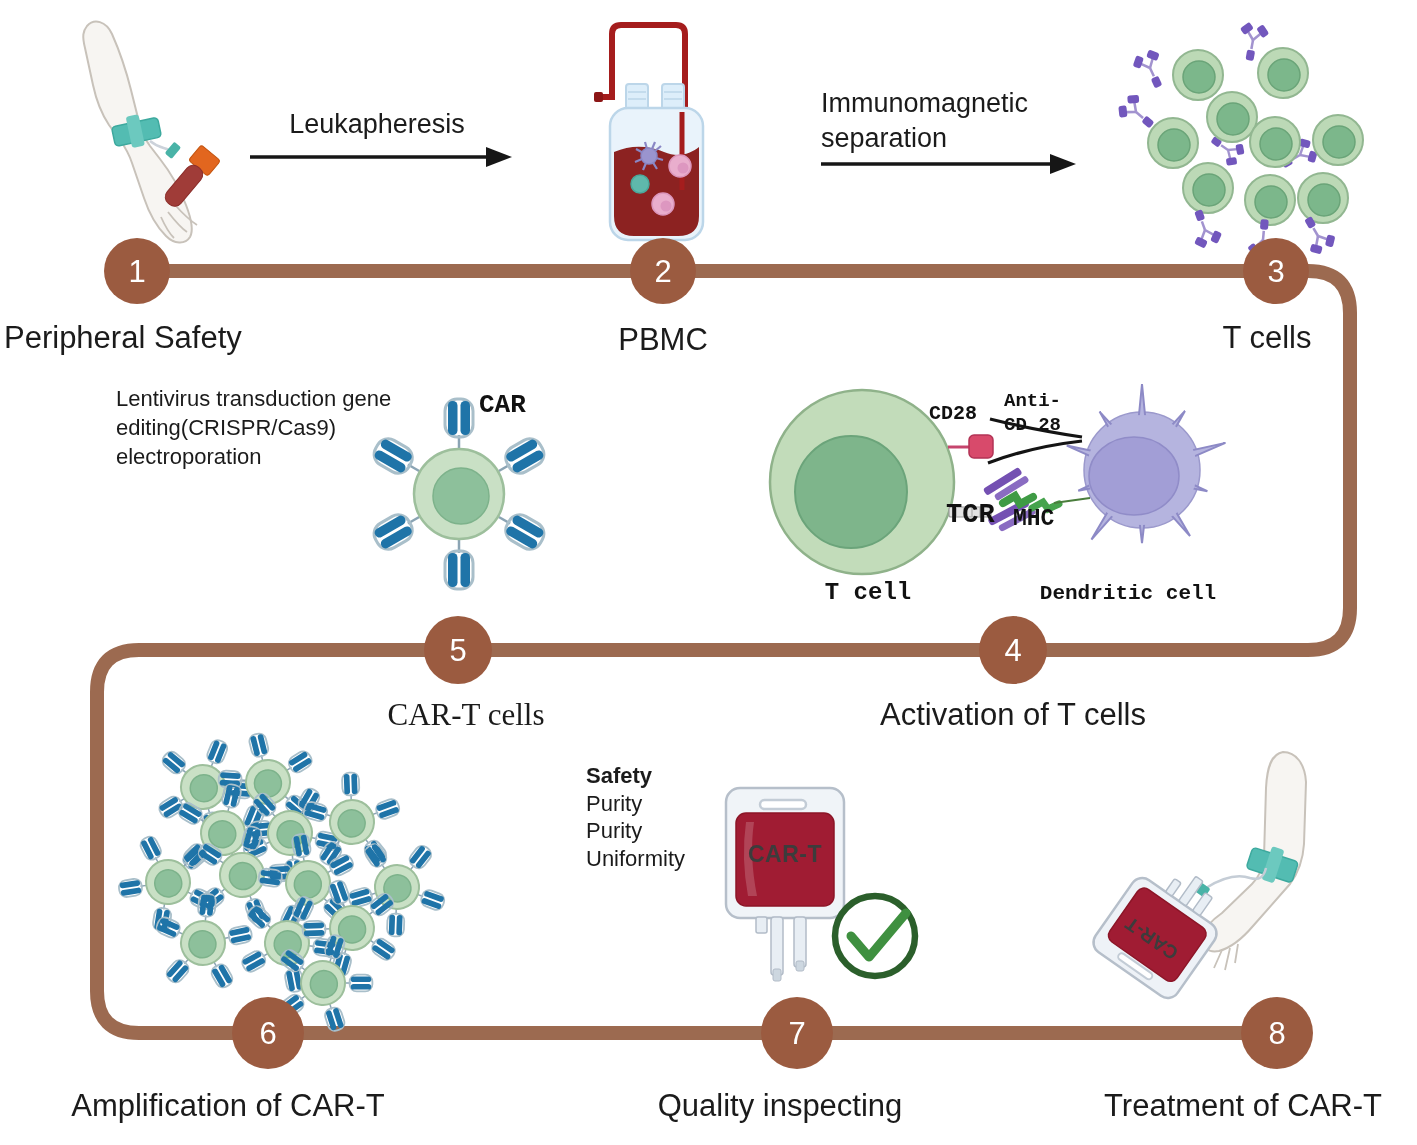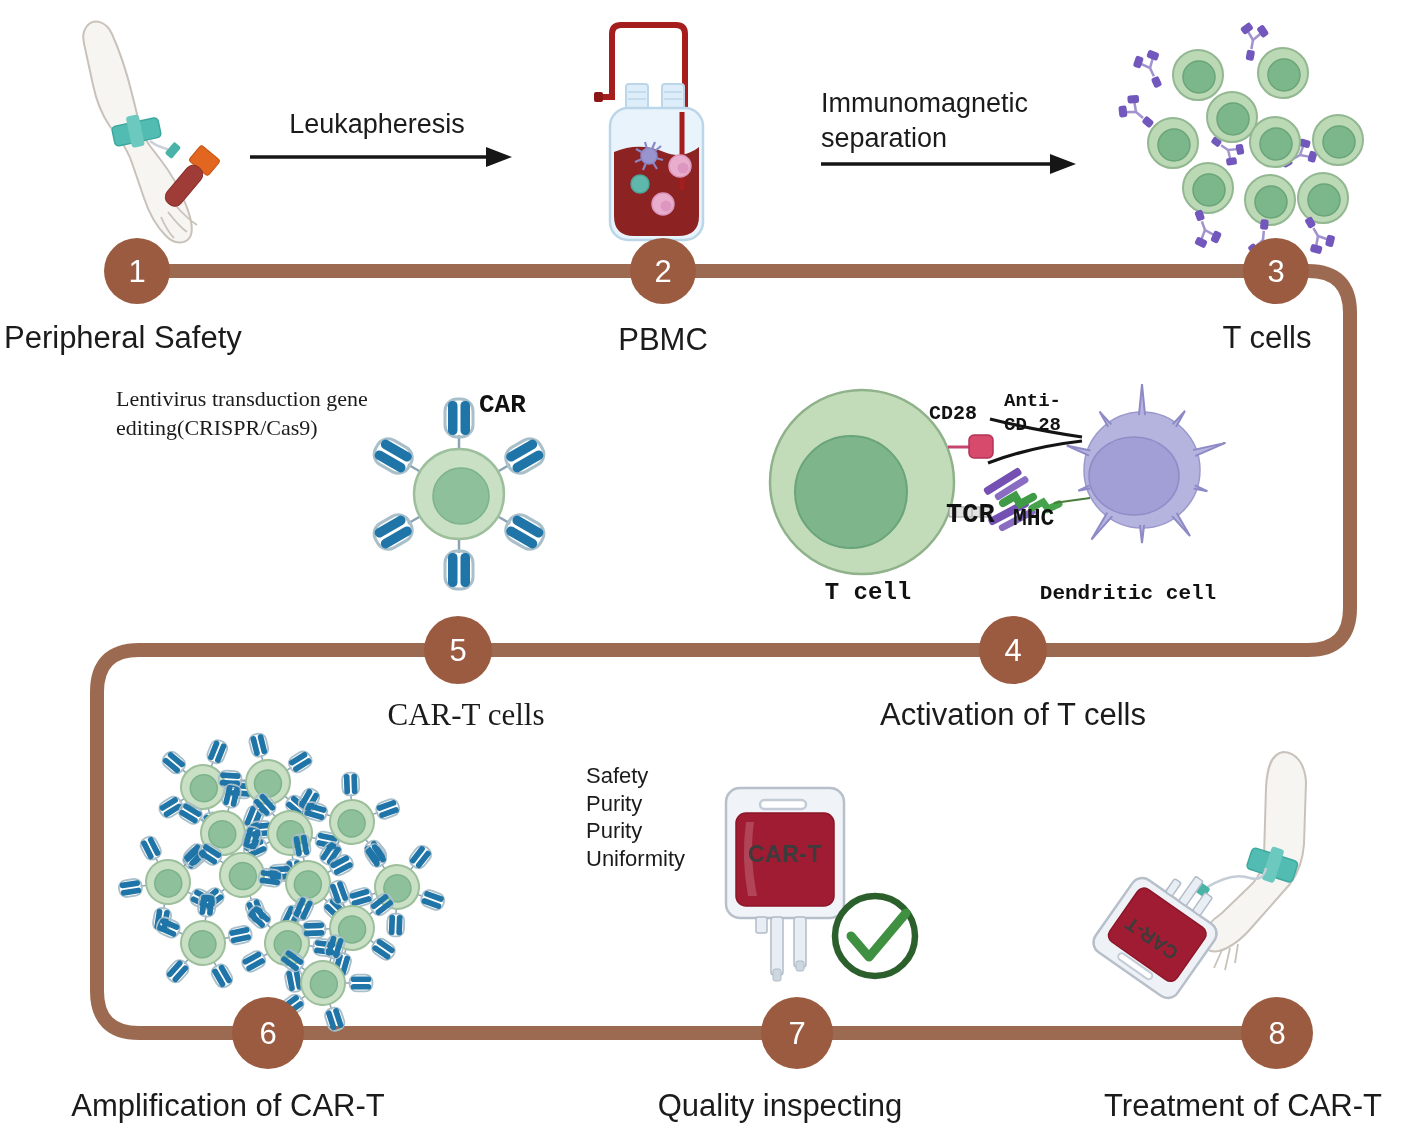--- a/index.html
+++ b/index.html
@@ -10,21 +10,21 @@
         display:flex;align-items:center;justify-content:center;
         font-size:31px;font-weight:500;line-height:1;}
   .node.sm{width:66px;height:66px;}
   .node.md{width:68px;height:68px;}
   .node.lg{width:72px;height:72px;}
   .lbl{position:absolute;color:#1b1b1b;white-space:nowrap;}
   .cx{transform:translateX(-50%);}
   .step-lbl{font-size:31px;}
   .arrow-lbl{font-size:27px;}
   .note{font-size:22px;line-height:29px;}
-  .note span{display:block;font-family:Liberation Serif, serif;}
+  .note span{display:block;}
   .b{font-weight:bold;font-family:Liberation Mono, monospace;}
   .bag-lbl{font-size:23px;font-weight:bold;color:#3c3c3c;letter-spacing:.5px;}
   .bag-lbl-rot{font-size:19px;font-weight:bold;color:#3c3c3c;
                transform:translateX(-50%) rotate(215deg);}
   .mol{color:#111;}
 </style>
 </head>
 <body>
 
 <div class="stage">
@@ -278,35 +278,36 @@
 
 <div class="lbl arrow-lbl cx" style="left:377px;top:109px;">Leukapheresis</div>
 <div class="lbl arrow-lbl" style="left:821px;top:86px;line-height:35px;">
   <span style="display:block;">Immunomagnetic</span>
   <span style="display:block;">separation</span>
 </div>
 
 <div class="lbl note" style="left:116px;top:384px;">
   <span>Lentivirus transduction gene</span>
   <span>editing(CRISPR/Cas9)</span>
+  <span>electroporation</span>
 </div>
 
 <div class="lbl b mol" style="left:479px;top:390px;font-size:26px;">CAR</div>
 <div class="lbl b mol" style="left:929px;top:402px;font-size:20px;">CD28</div>
 <div class="lbl b mol" style="left:1004px;top:389px;font-size:19px;line-height:24px;">
   <span style="display:block;">Anti-</span>
   <span style="display:block;">CD 28</span>
 </div>
 <div class="lbl b mol" style="left:946px;top:500px;font-size:27px;">TCR</div>
 <div class="lbl b mol" style="left:1013px;top:506px;font-size:23px;">MHC</div>
 <div class="lbl b mol cx" style="left:868px;top:579px;font-size:24px;">T cell</div>
 <div class="lbl b mol cx" style="left:1128px;top:582px;font-size:21px;">Dendritic cell</div>
 
 <div class="lbl" style="left:586px;top:762px;font-size:22px;line-height:27.5px;">
-  <span style="display:block;">Safety</span>
+  <span style="display:block;font-weight:bold;">Safety</span>
   <span style="display:block;">Purity</span>
   <span style="display:block;">Purity</span>
   <span style="display:block;">Uniformity</span>
 </div>
 
 <div class="lbl bag-lbl cx" style="left:785px;top:841px;">CAR-T</div>
 <div class="lbl bag-lbl-rot" style="position:absolute;left:1152px;top:927px;white-space:nowrap;">CAR-T</div>
 
 </div>
 

